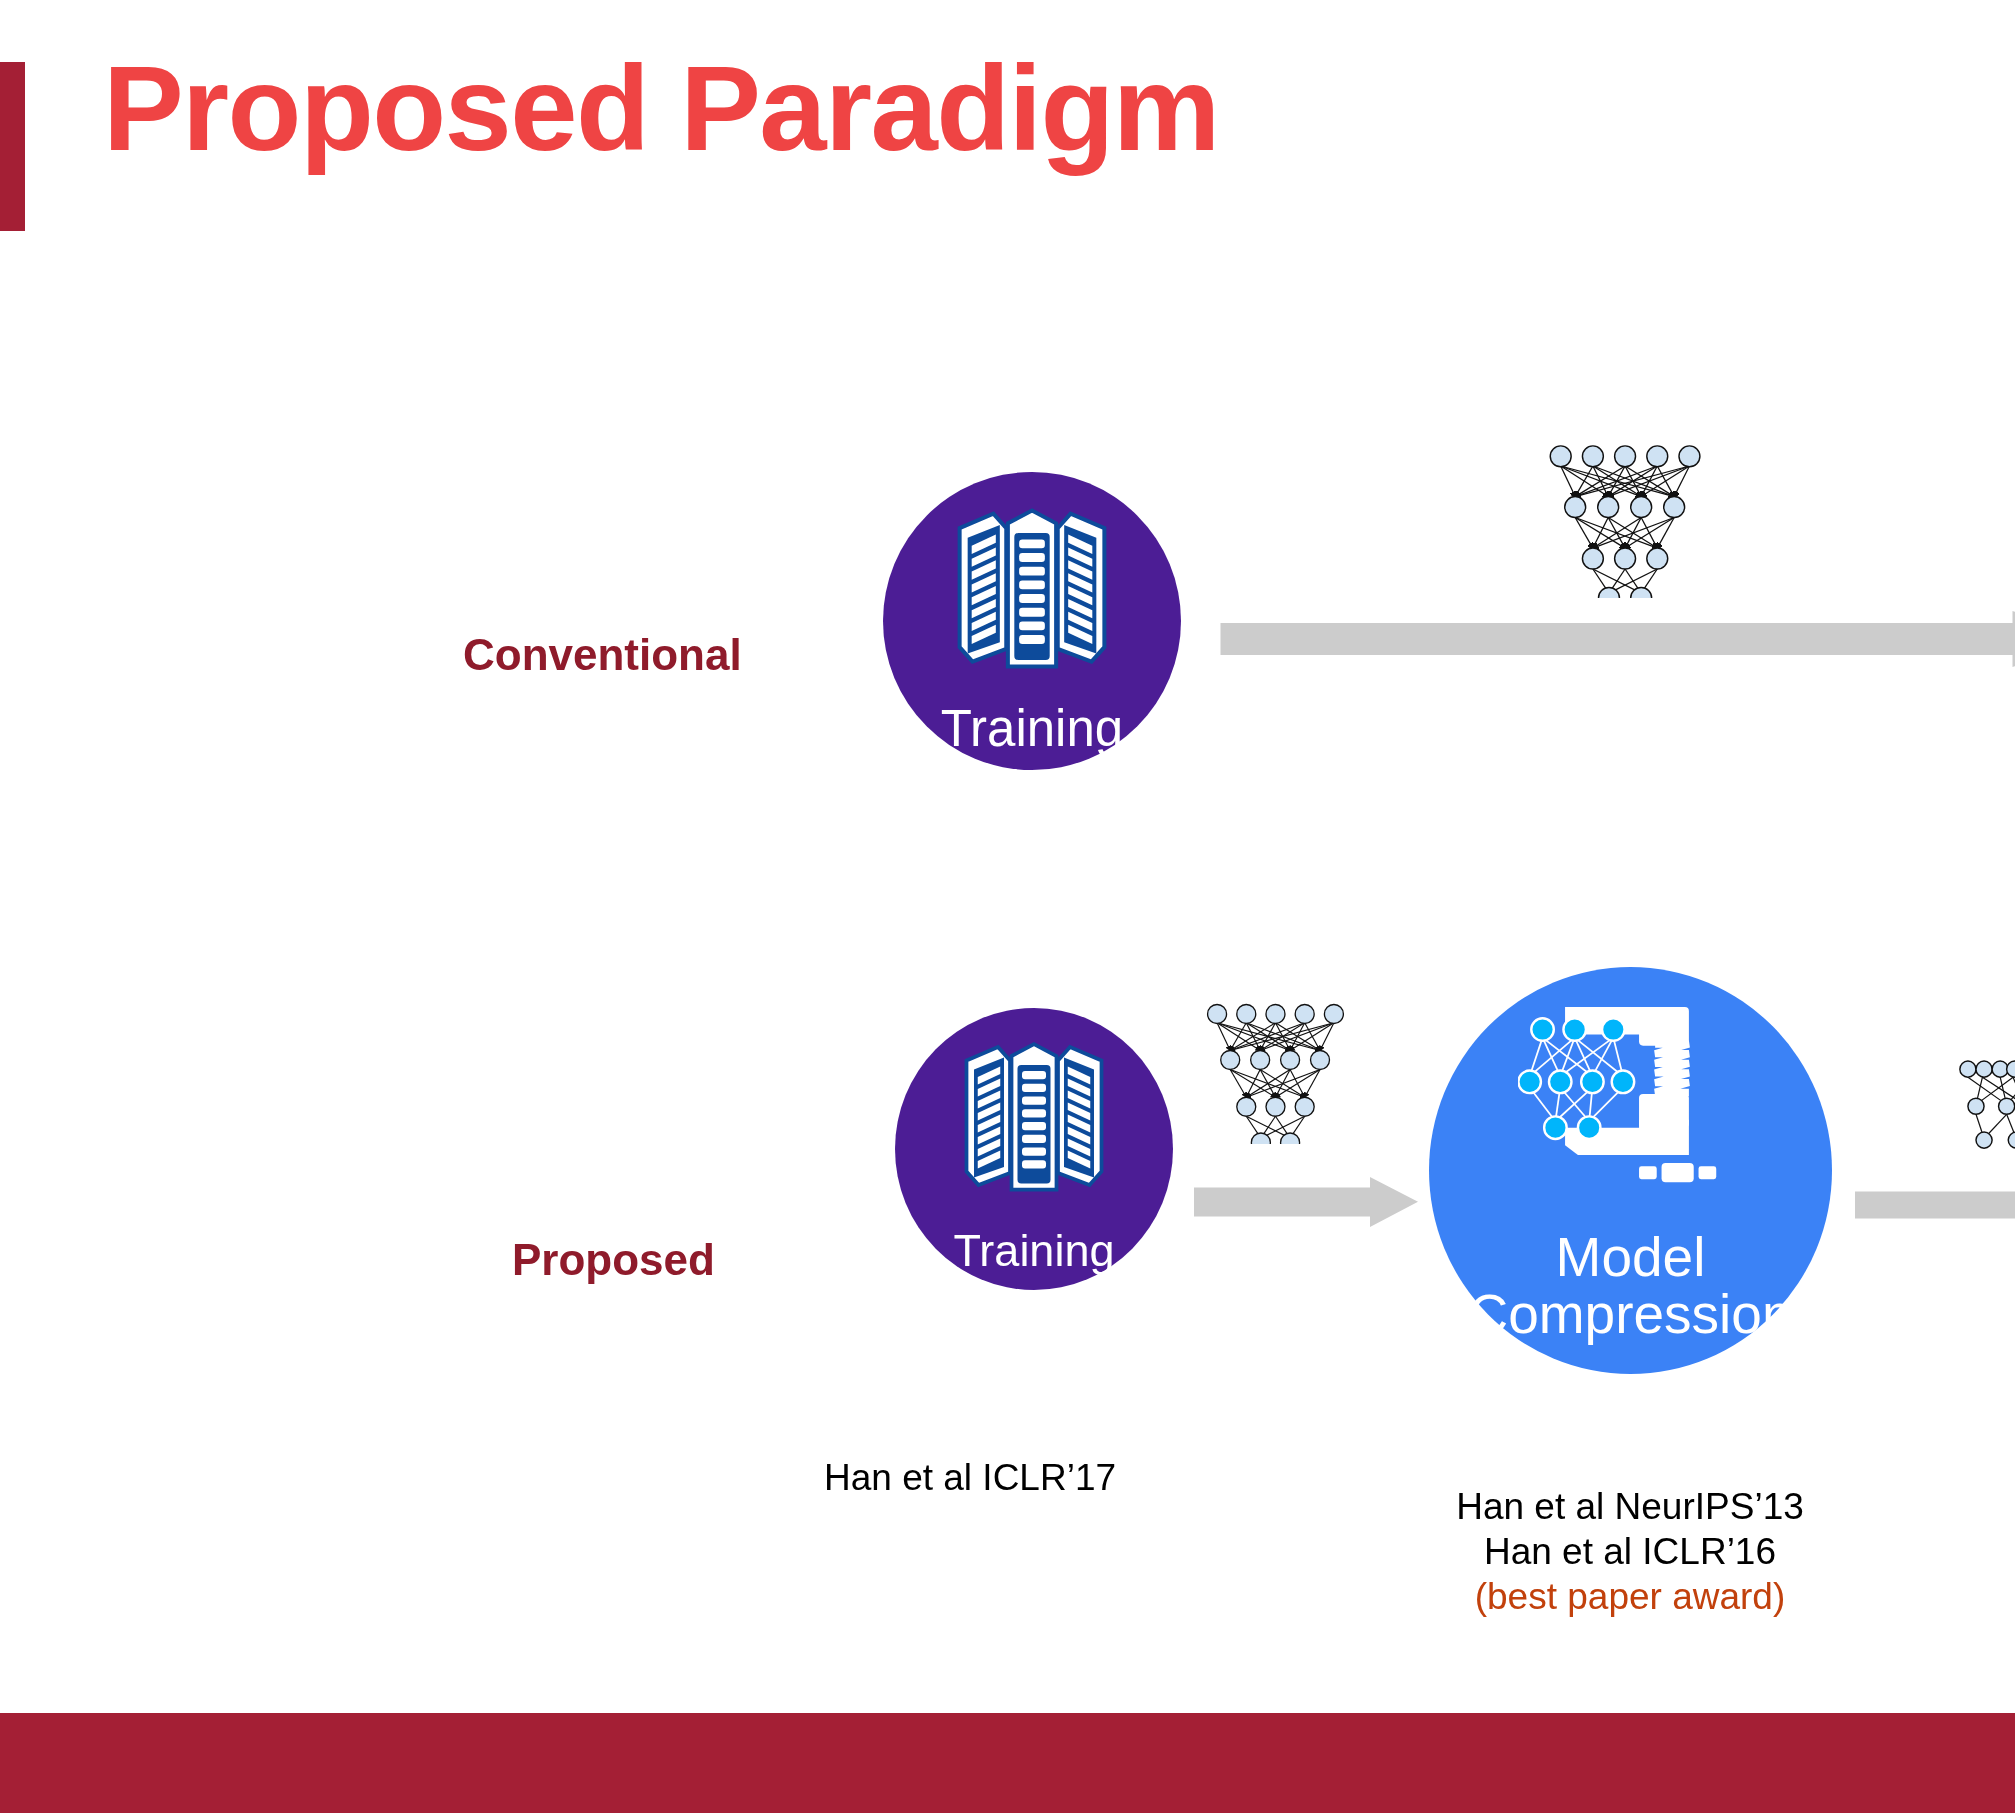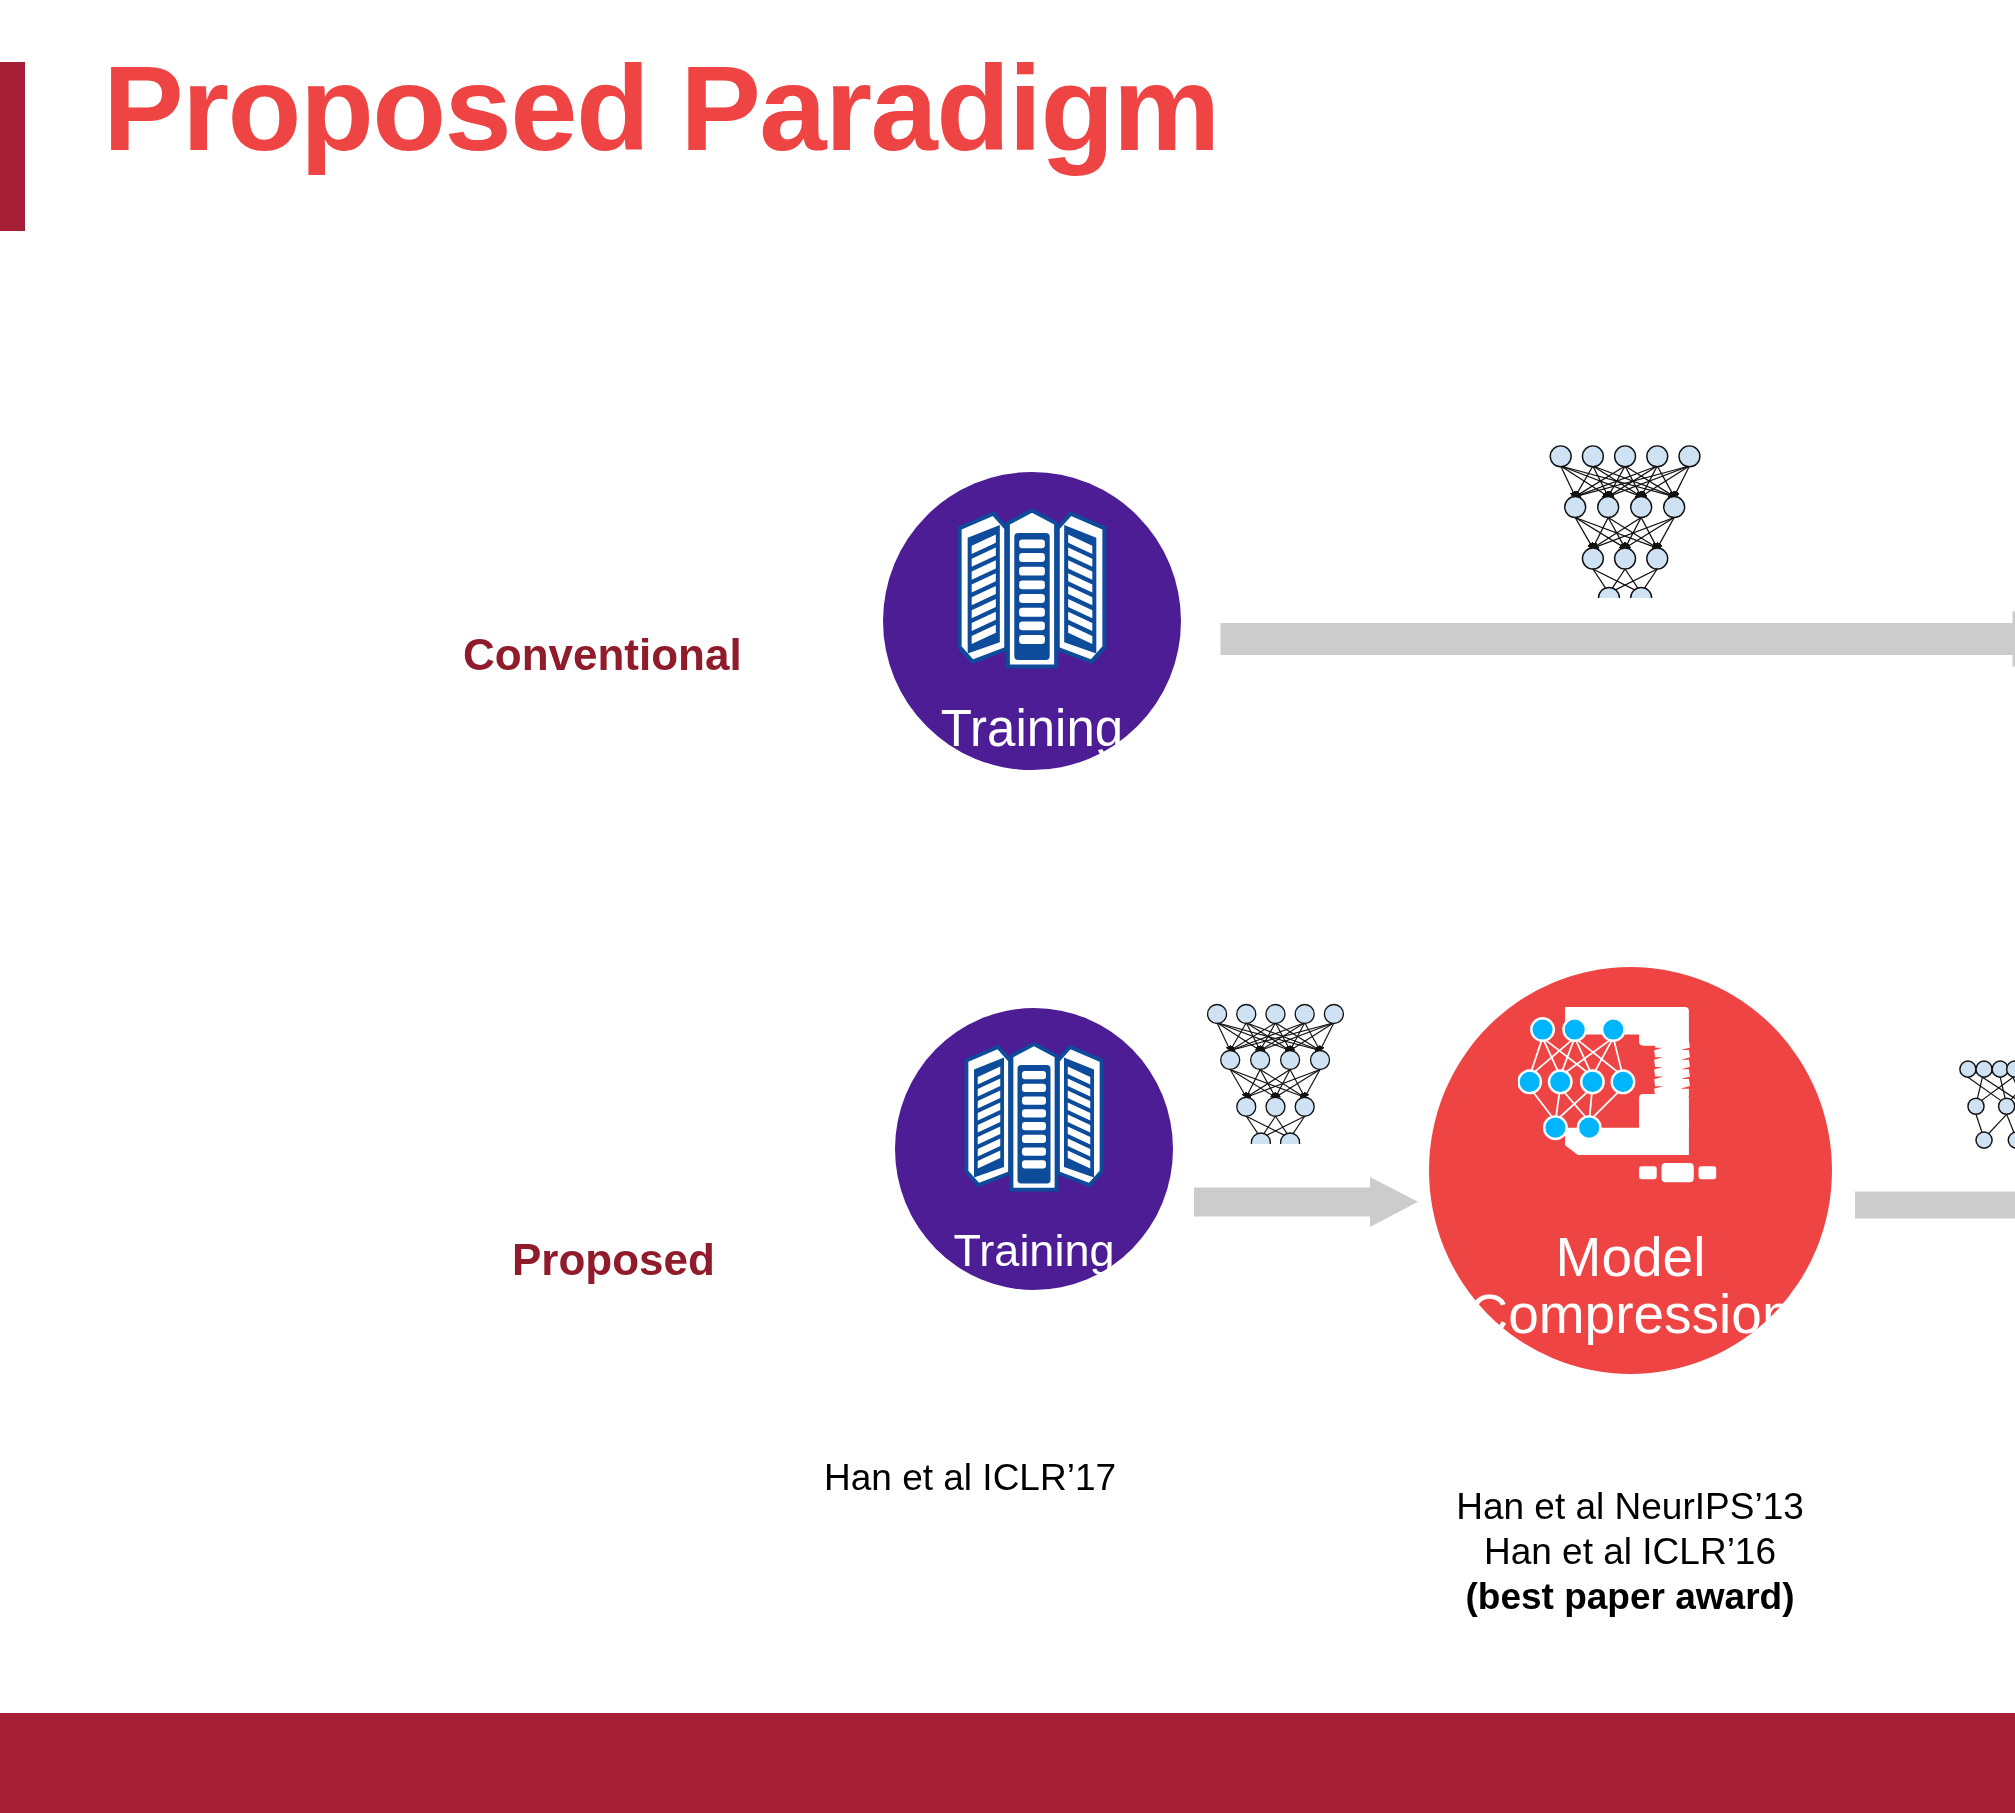--- a/index.html
+++ b/index.html
@@ -15,41 +15,41 @@
   .row-label{position:absolute;font-size:44px;font-weight:bold;color:#8F1B2B;white-space:nowrap;}
   #label-conventional{left:463px;top:596px;margin-top:34px;}
   #label-proposed{left:512px;top:1189px;margin-top:46px;}
 
   
   .node-circle{position:absolute;border-radius:50%;display:flex;flex-direction:column;
                align-items:center;justify-content:flex-end;box-sizing:border-box;}
   .node-circle .node-label{color:#fff;font-size:48px;line-height:1.04;text-align:center;
                white-space:pre-line;padding-bottom:15.3px;font-weight:400;}
   .blue-node{background:#4c1d95;}
-  .cyan-node{background:#ef4444;}
+  .cyan-node{background:#3b82f6;}
   .node-icon{position:absolute;left:50%;transform:translateX(-50%);}
 
   #node-training-1{left:883px;top:472px;width:298px;height:298px;}
   #node-training-2{left:895px;top:1008px;width:278px;height:282px;}
   #node-compression{left:1429px;top:967px;width:403px;height:407px;}
 
   #node-training-1 .node-label{font-size:51px;}
   #node-training-2 .node-label{font-size:45px;}
   #node-compression .node-label{font-size:55px;padding-bottom:31px;}
 
   
   .flow-arrow{position:absolute;}
 
   
   .nnet{position:absolute;}
 
   
   .caption{position:absolute;font-size:37px;color:#000;line-height:1.22;white-space:pre-line;}
   .caption.center{text-align:center;}
-  .award{color:#000000;font-weight:bold;}
+  .award{color:#c2410c;}
   #cap-iclr17     {left:824px;top:1411px;margin-top:44px;}
   #cap-compress   {left:1386px;top:1439px;text-align:center;width:488px;}
 
   
   #footer-bar{position:absolute;left:0;bottom:0;width:3224px;height:101px;background:#A41F35;}
   #footer-left{position:absolute;left:95px;top:50%;transform:translateY(-50%);
                font-size:37px;color:#fff;white-space:nowrap;}
   #footer-left b{font-weight:bold;}
 </style>
 </head>

